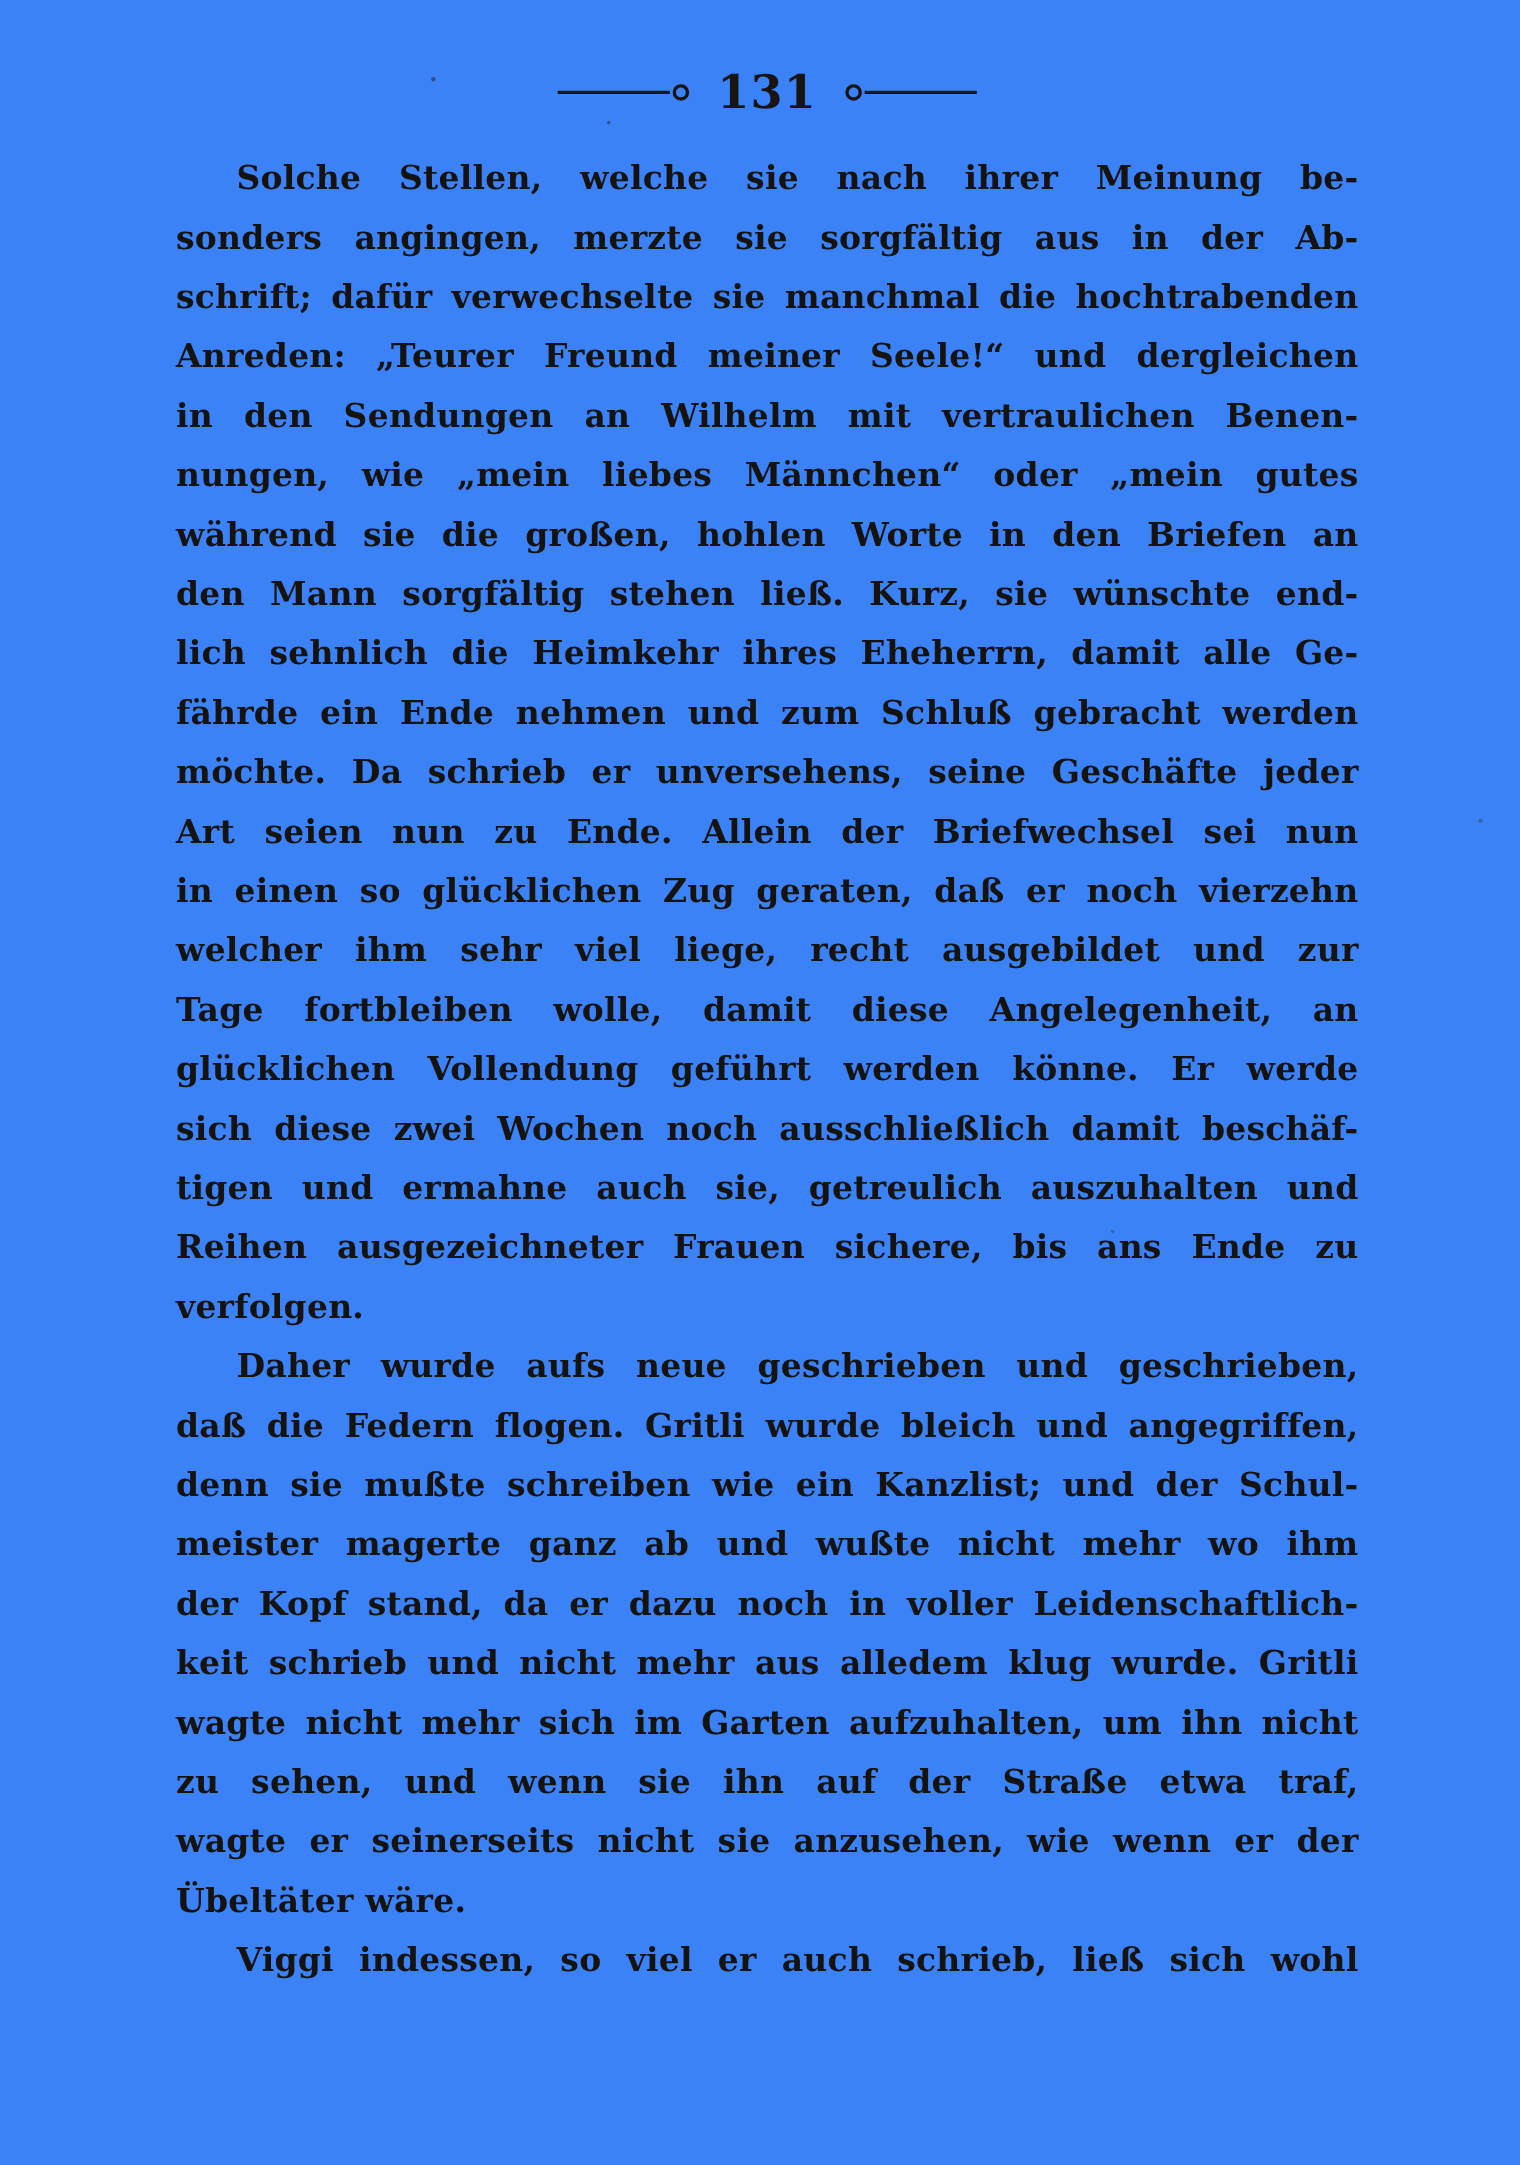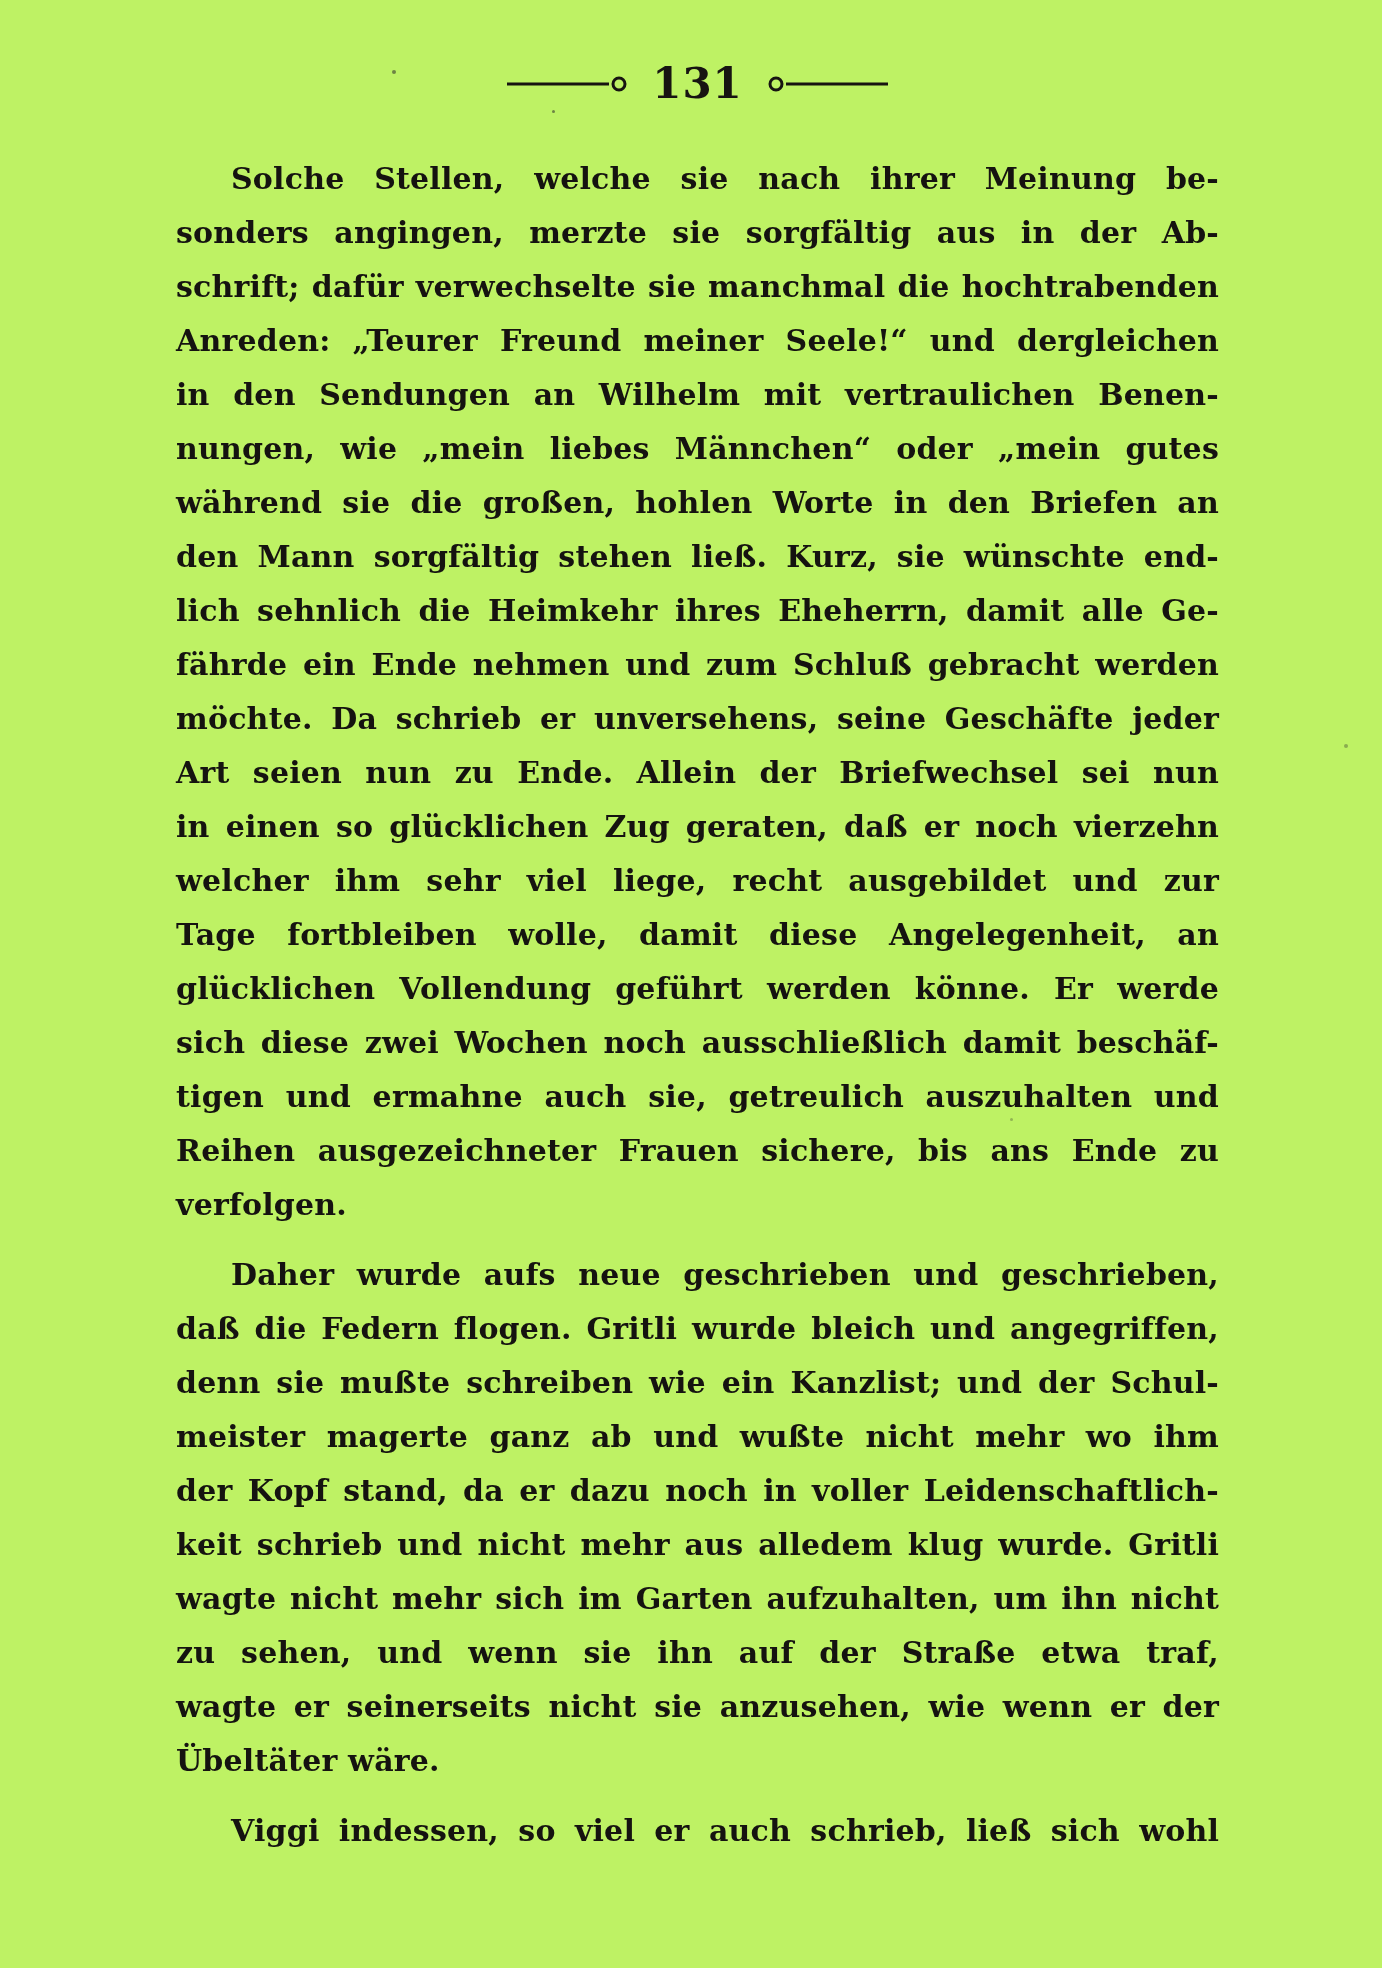--- a/index.html
+++ b/index.html
@@ -4,21 +4,21 @@
 <style>
   html, body {
     margin: 0;
     padding: 0;
     background: #ffffff;
   }
   .page {
     position: relative;
     width: 1382px;
     height: 1968px;
-    background: #bef264;
+    background: #3b82f6;
     color: #151310;
     font-family: "DejaVu Serif", serif;
     overflow: hidden;
   }
   .header {
     position: absolute;
     top: 58px;
     left: 160px;
     width: 1075px;
     height: 52px;
@@ -41,21 +41,21 @@
     position: absolute;
     top: 136px;
     left: 160px;
     width: 1075px;
     font-size: 30px;
     font-weight: 700;
     line-height: 54px;
     letter-spacing: 0.2px;
   }
   .paragraph {
-    margin: 16px;
+    margin: 0;
   }
   .text-line {
     text-align: justify;
     text-align-last: justify;
     white-space: normal;
   }
   .text-line.indent {
     text-indent: 55px;
   }
   .text-line.last-line {

